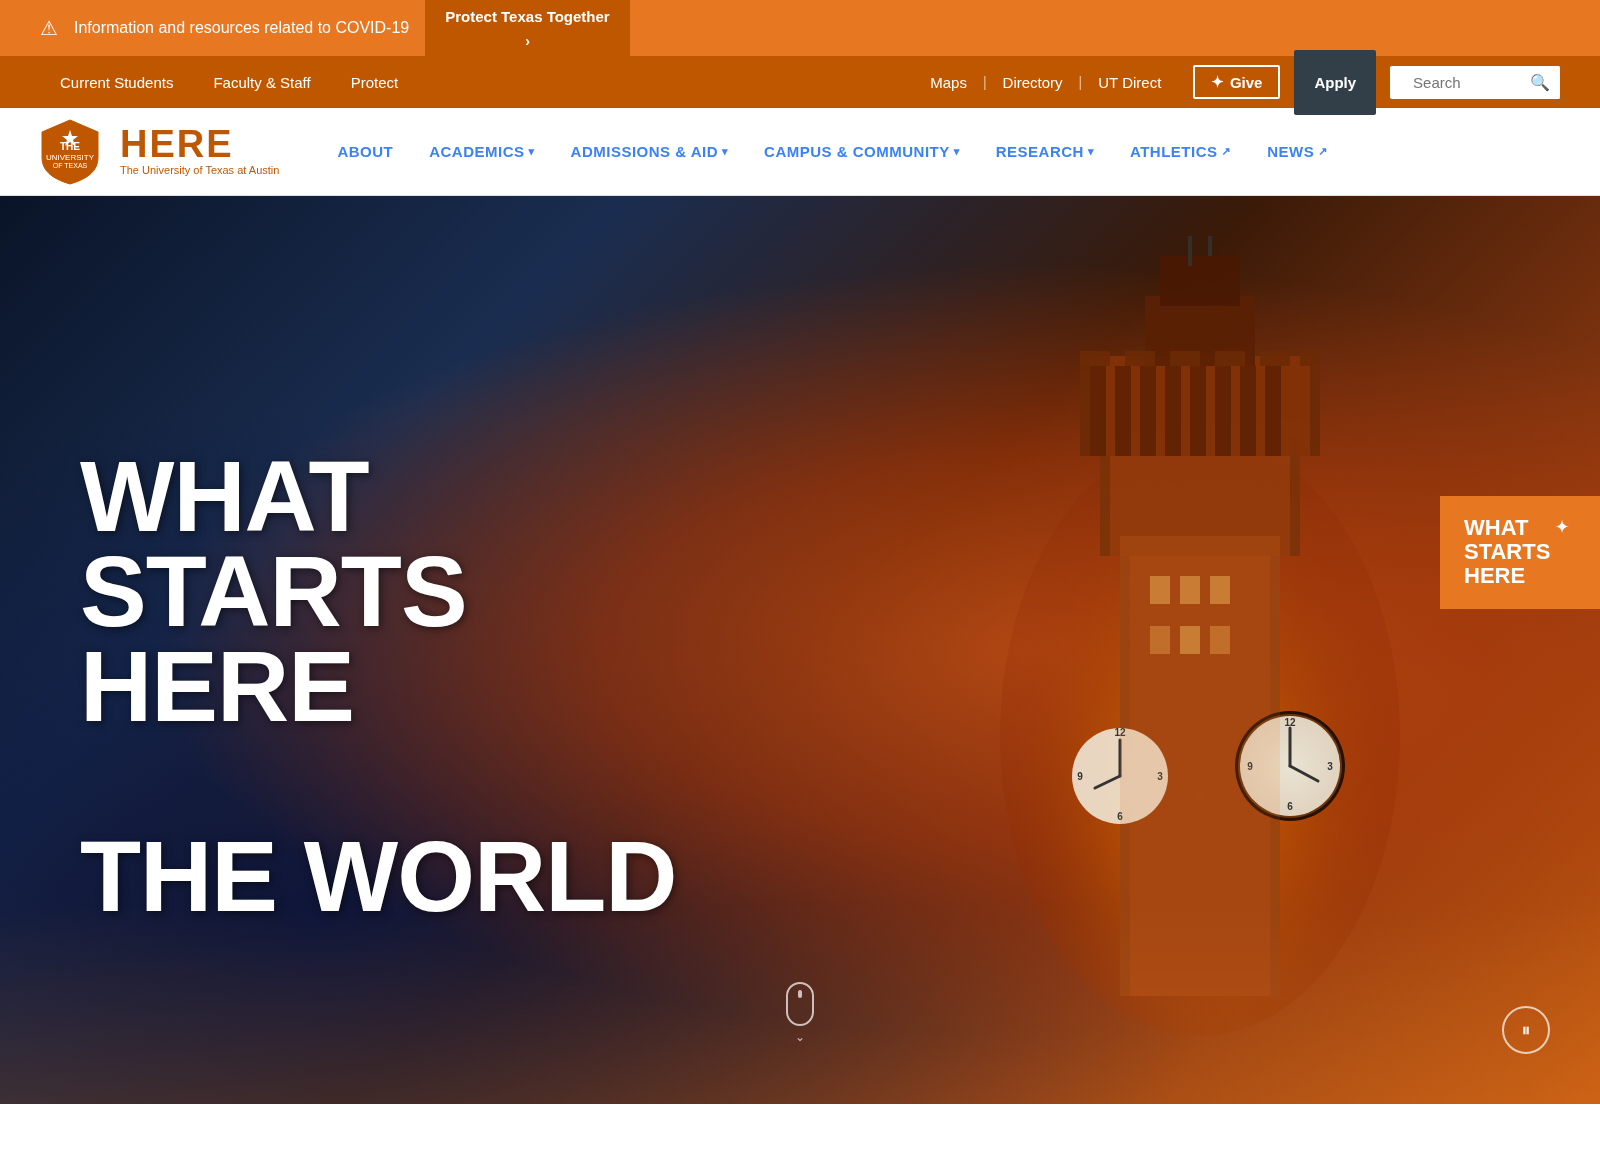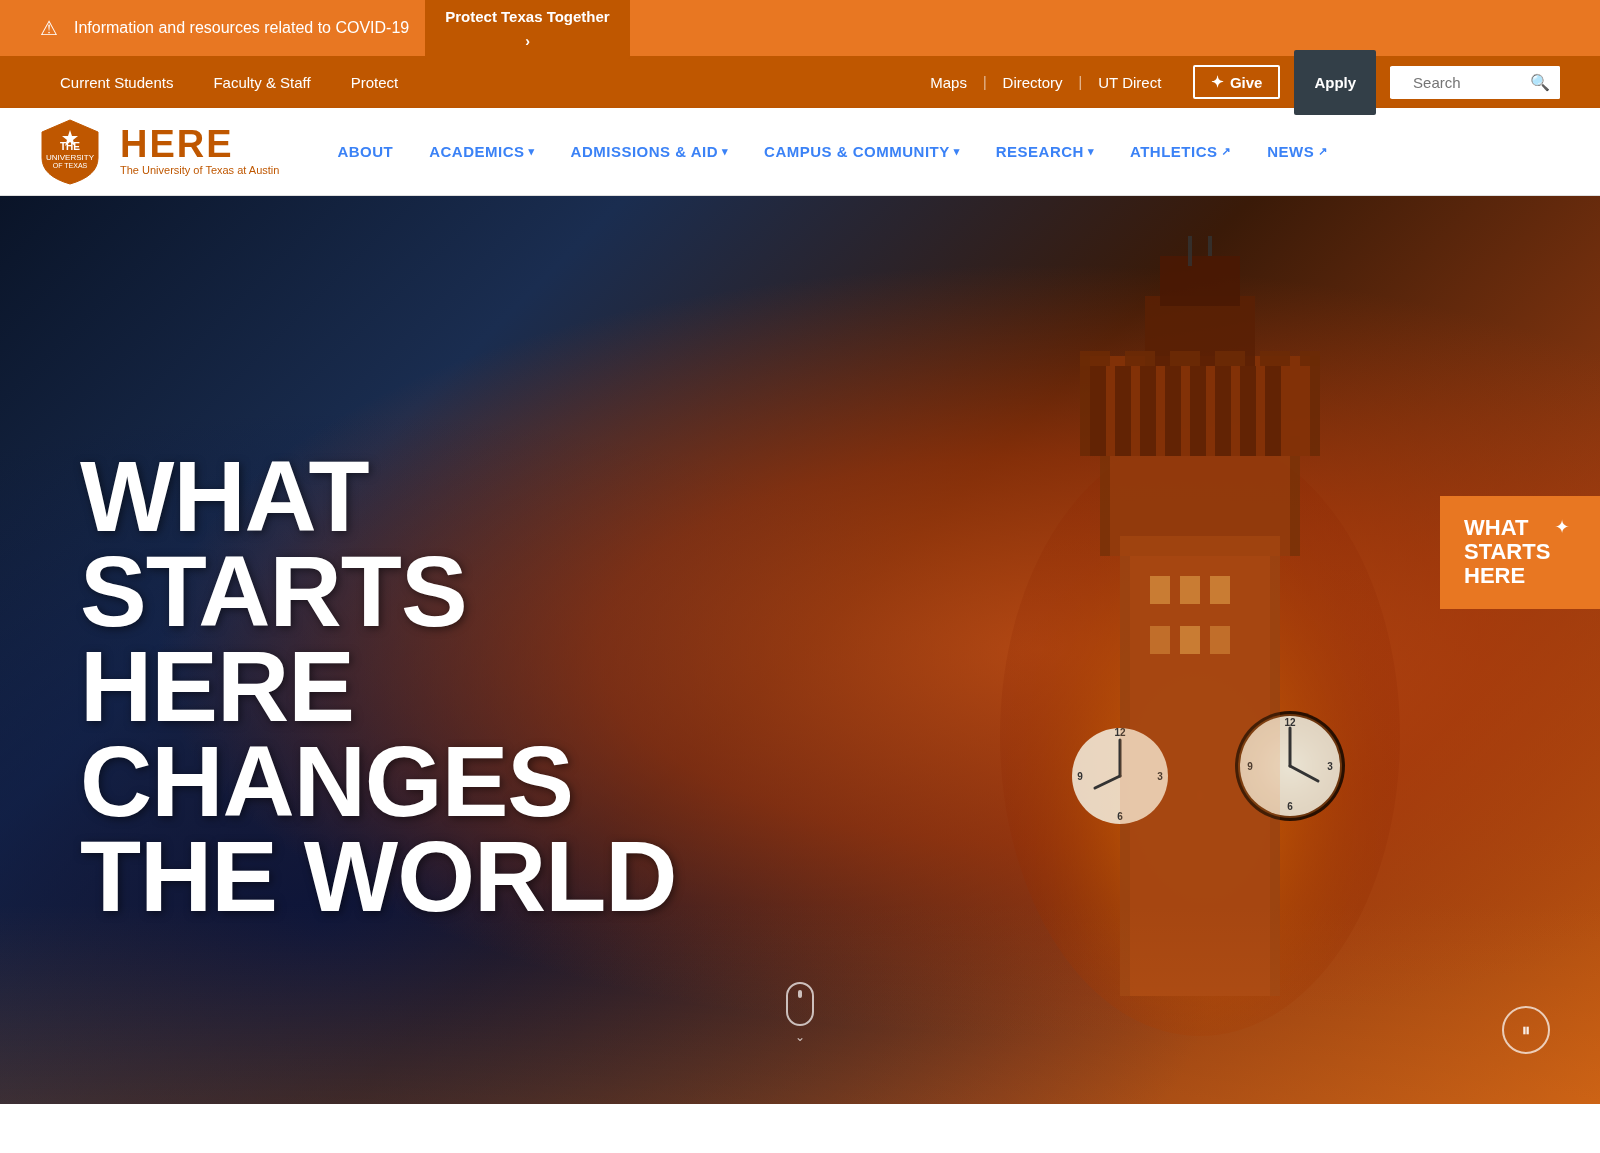--- a/index.html
+++ b/index.html
@@ -507,21 +507,21 @@
     </svg>
   </div>
 
   <div class="city-lights"></div>
 
   <div class="hero-text">
     <h1>
       <span>WHAT</span><br>
       <span>STARTS</span><br>
       <span>HERE</span><br>
-      <span>CHANGES</span><br>
+      <br>
       <span>THE WORLD</span>
     </h1>
   </div>
 
   <div class="what-starts-badge">
     <div style="display:flex; align-items:flex-start; gap:4px;">
       <div class="badge-text">
         <span>WHAT</span><br>
         <span>STARTS</span><br>
         <span>HERE</span>

